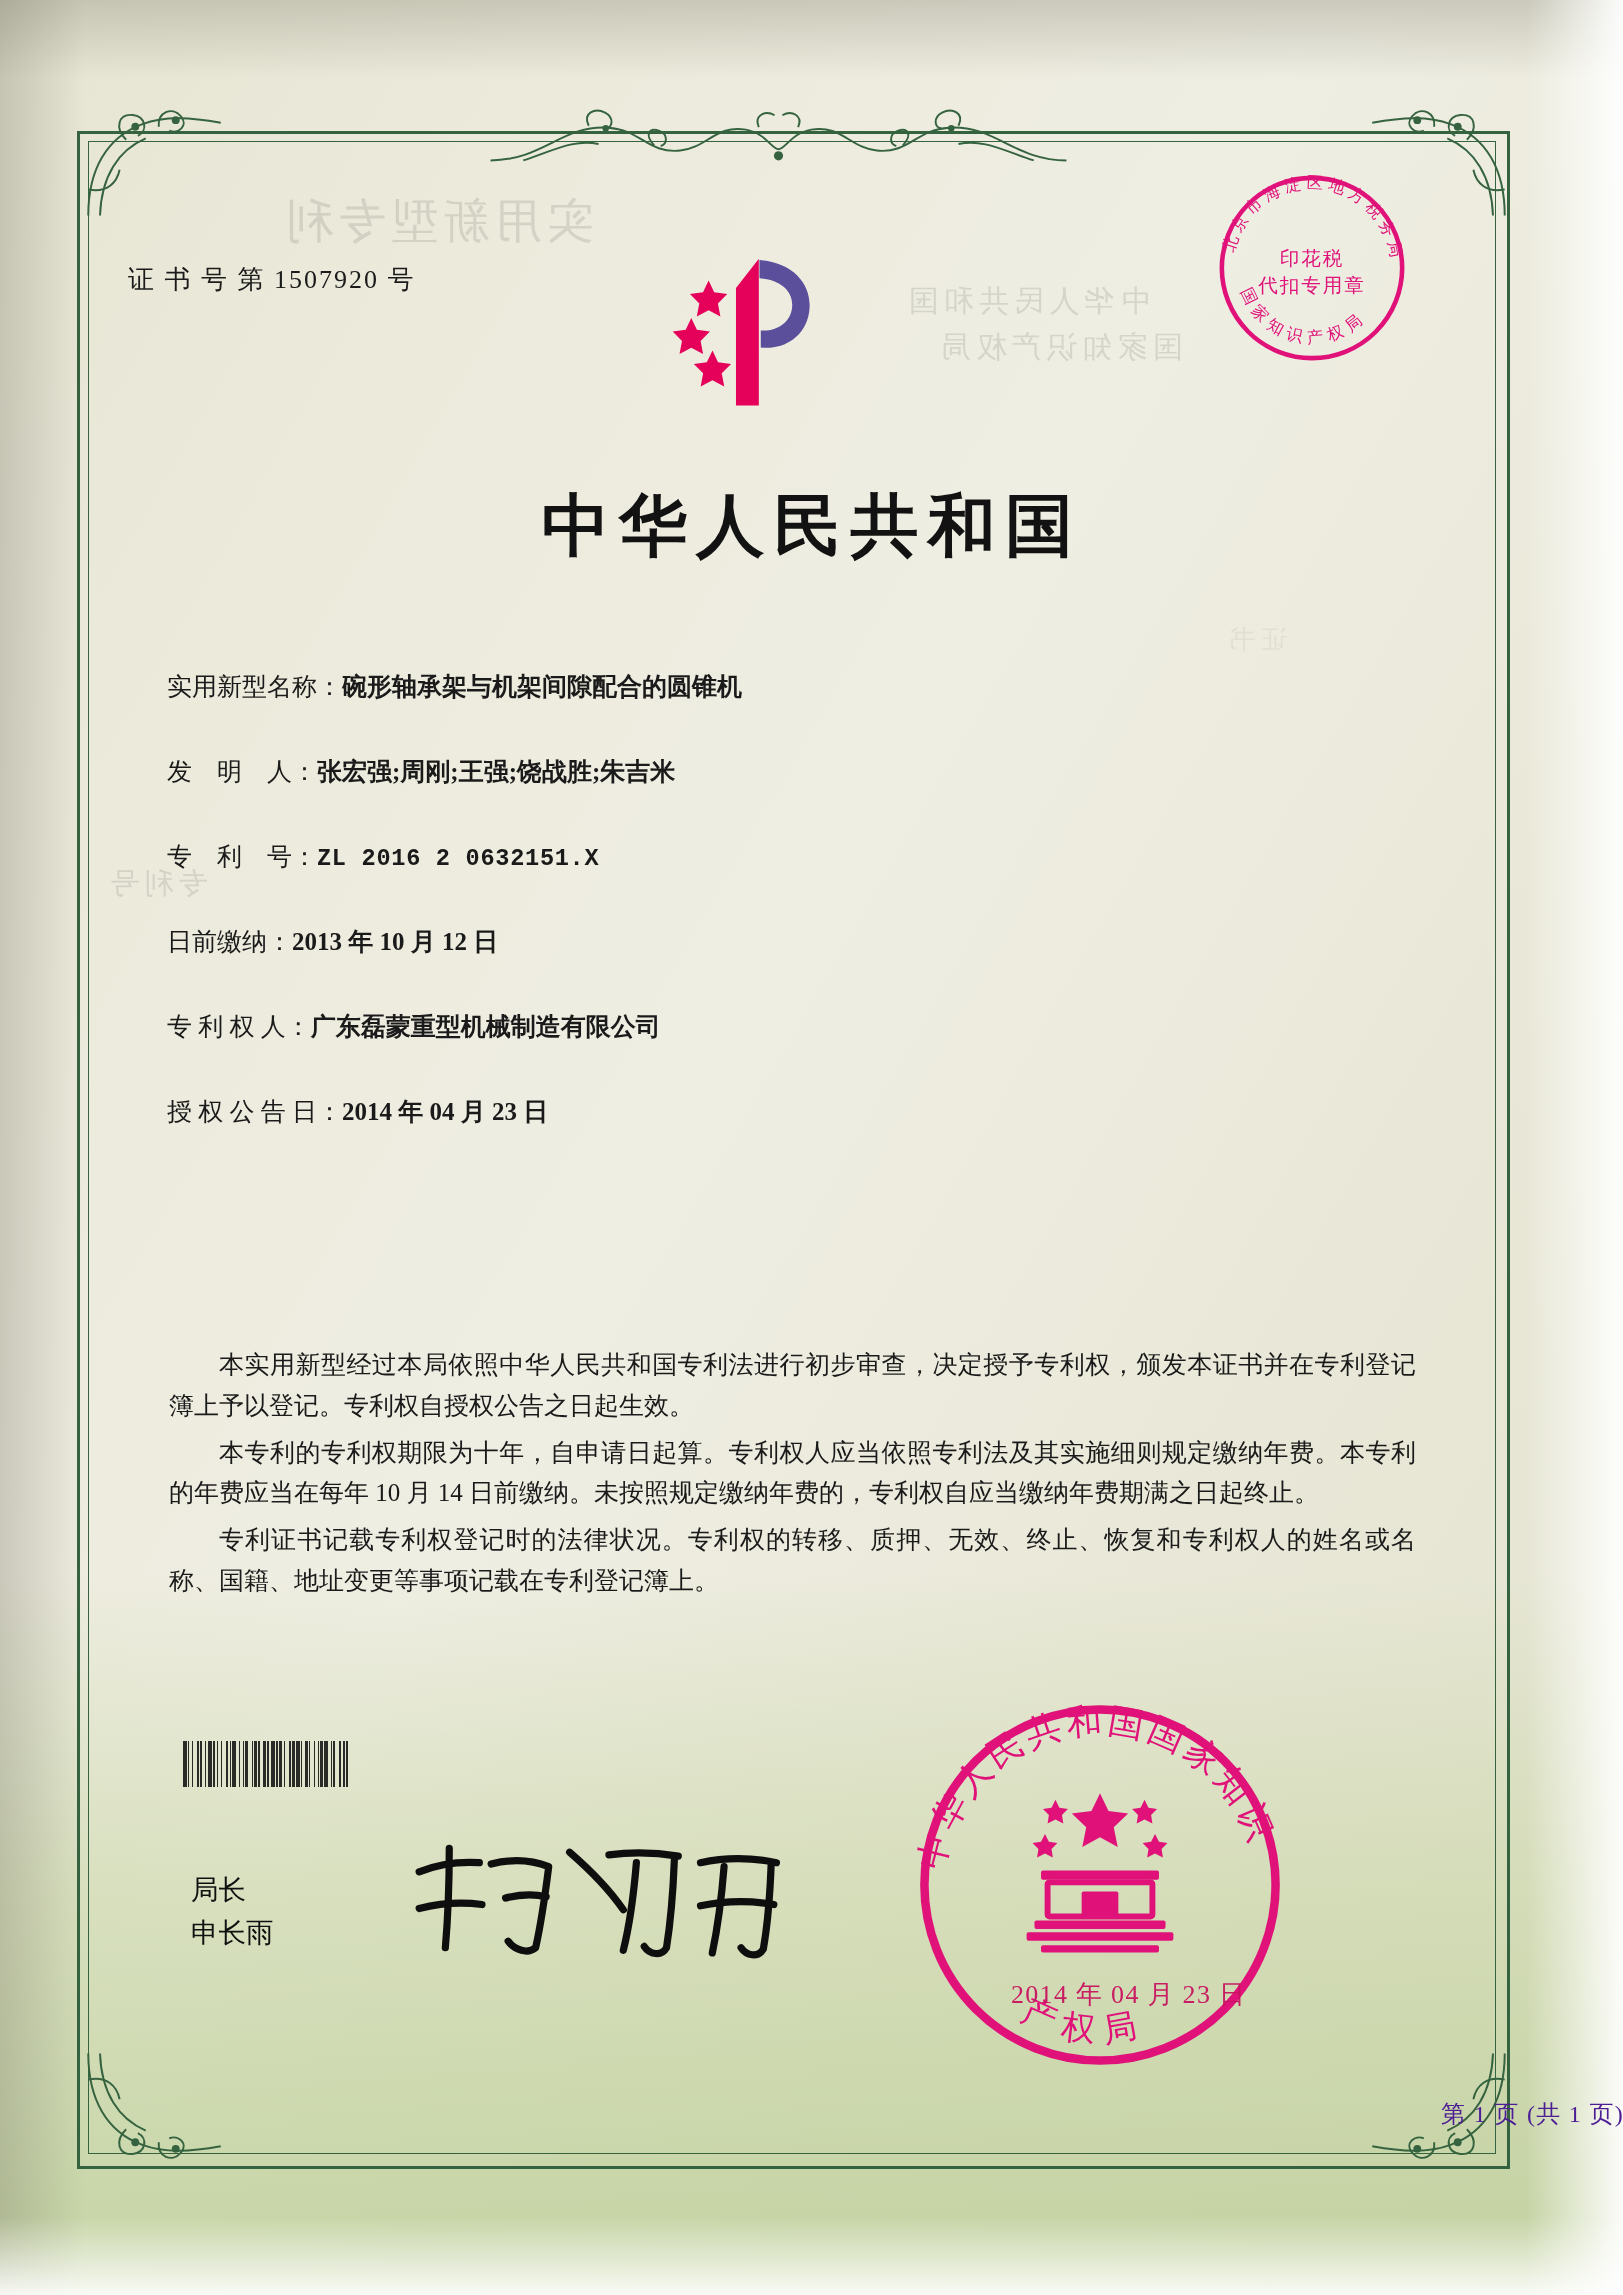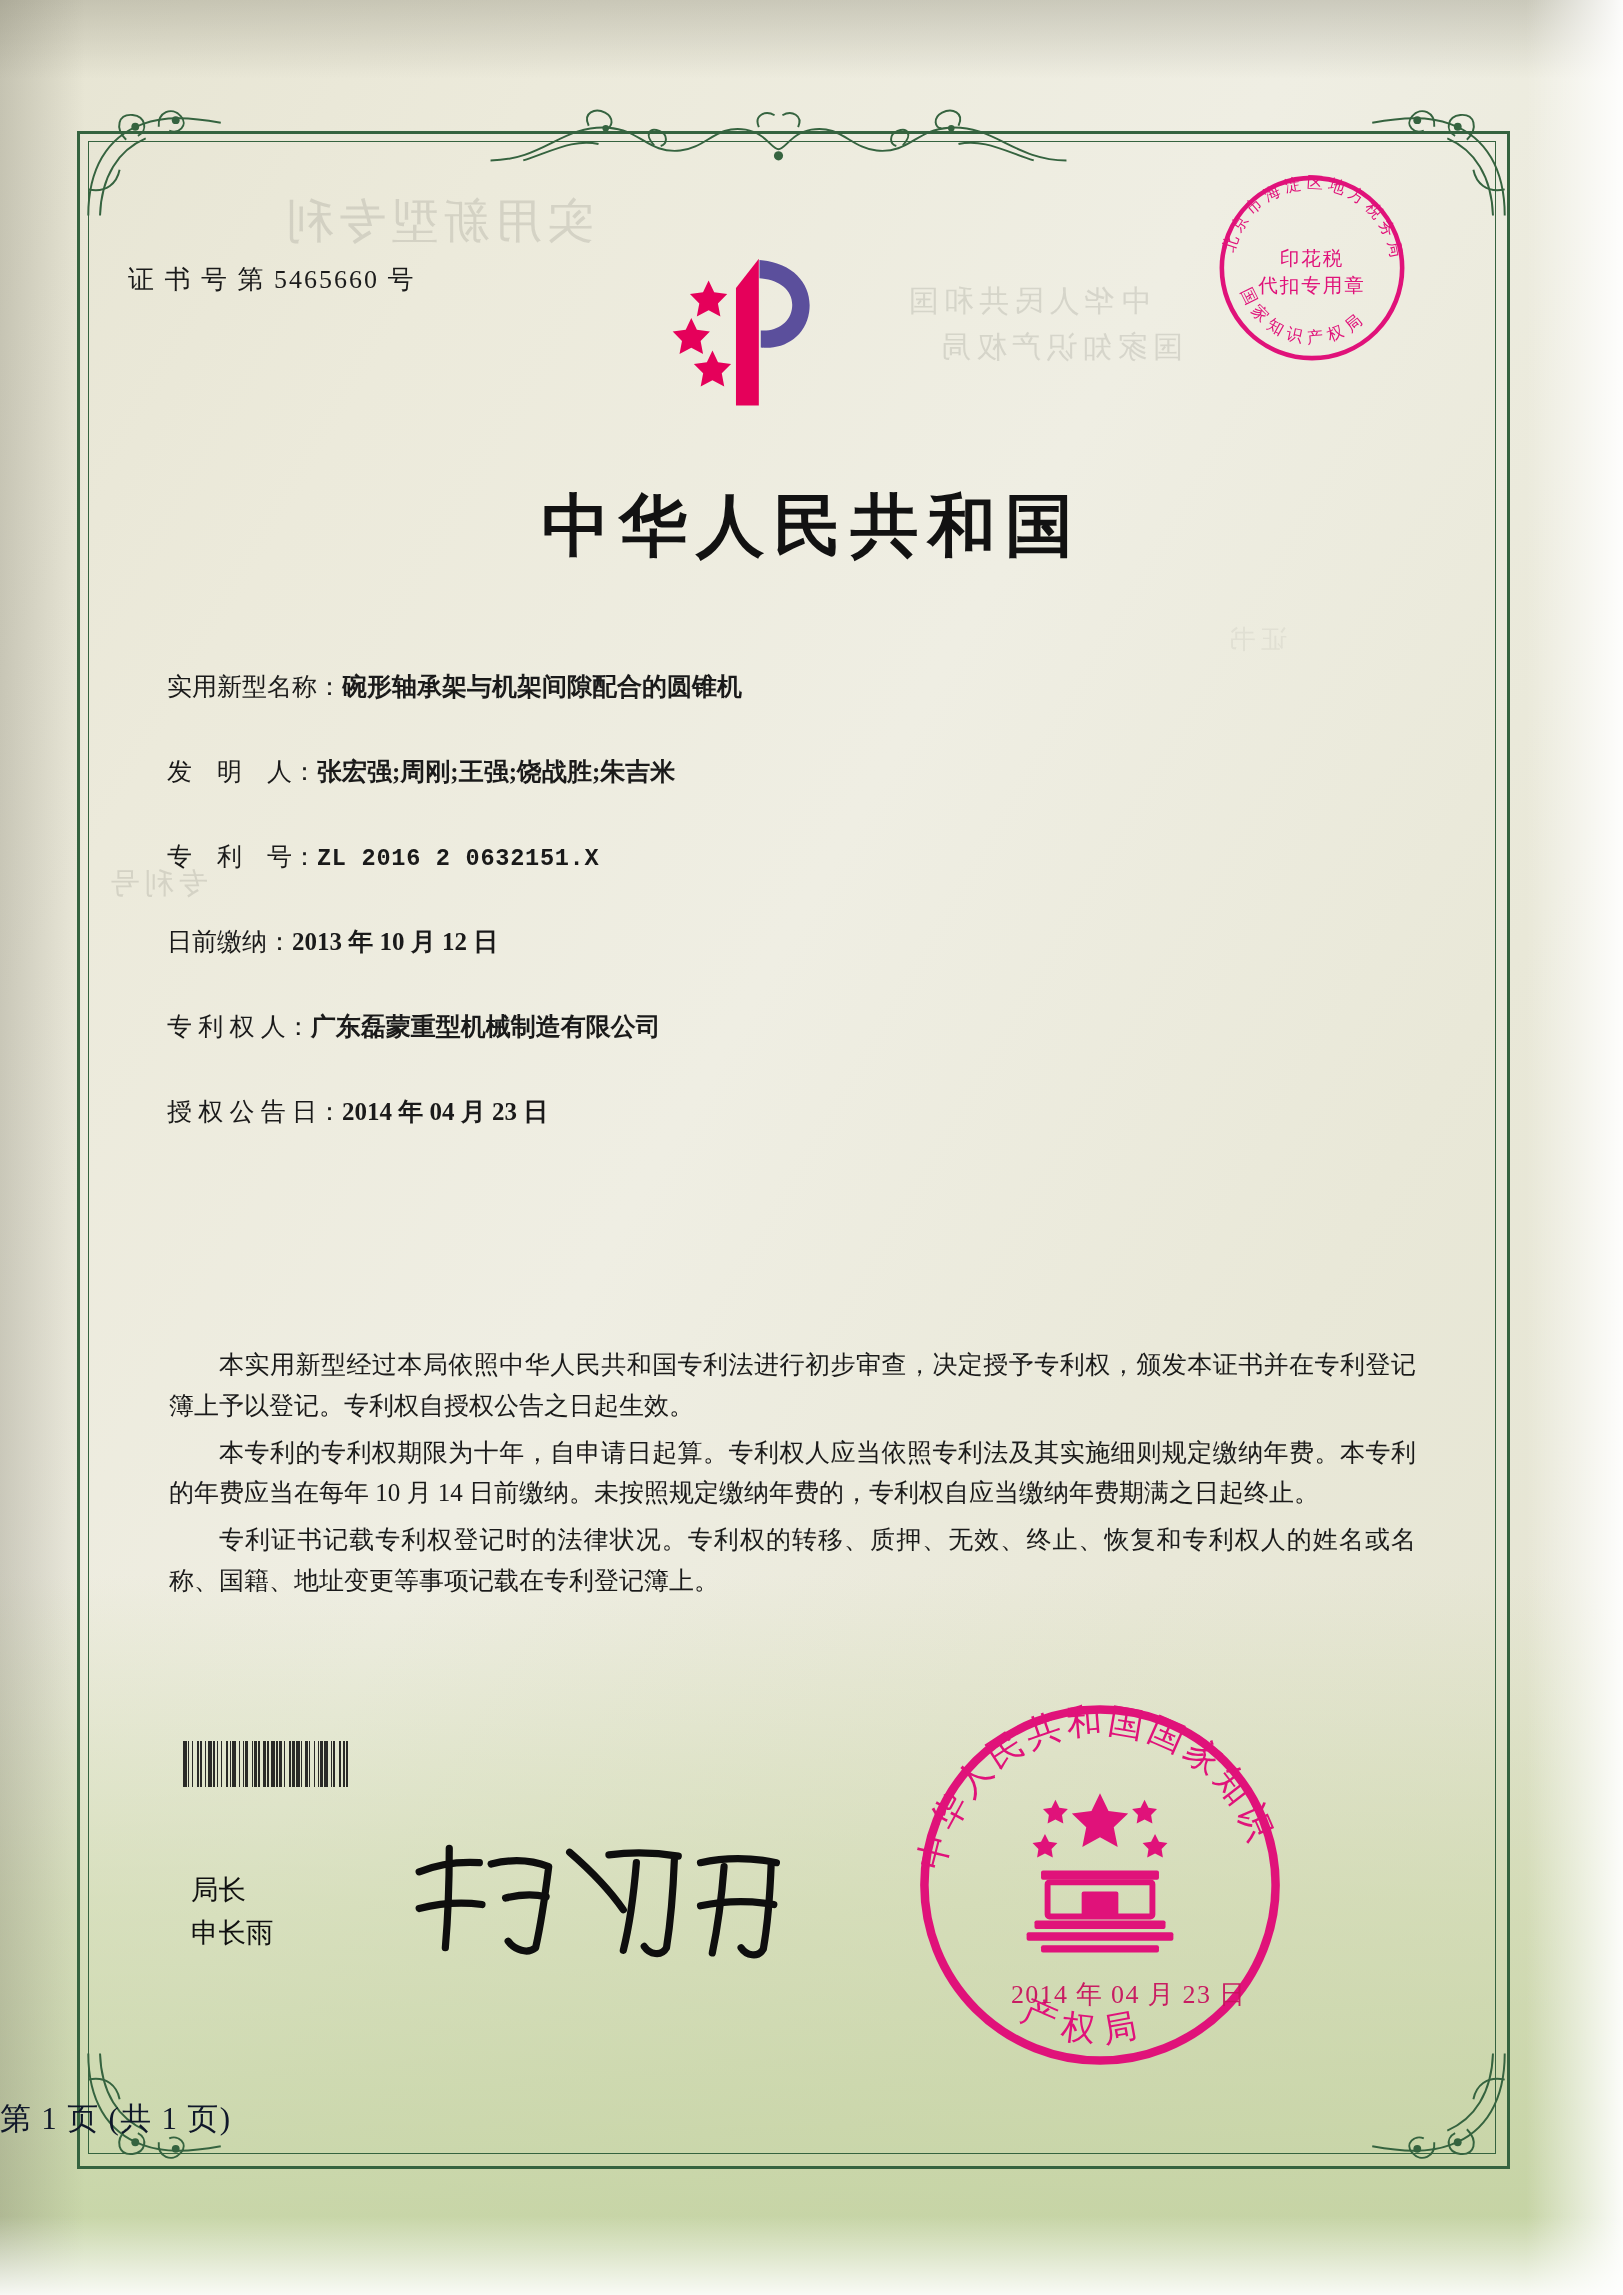--- a/index.html
+++ b/index.html
@@ -209,23 +209,23 @@
     font-size: 26px;
     color: #c8135e;
     letter-spacing: 1.3px;
     opacity: 0.95;
   }
 
   
   .page-footer {
     position: absolute;
     left: 0; right: 0; top: 2098px;
-    text-align: left;
-    font-size: 31px;
-    color: #0f172a;
+    text-align: right;
+    font-size: 24px;
+    color: #4c1d95;
     letter-spacing: 1.3px;
   }
 
   
   .ghost {
     position: absolute;
     color: rgba(90,90,80,0.16);
     font-size: 41px;
     letter-spacing: 5.2px;
     transform: scaleX(-1);
@@ -313,21 +313,21 @@
       <path d="M12 180 C 12 110, 40 60, 95 40 C 130 27, 170 30, 215 38"></path>
       <path d="M30 180 C 32 120, 58 80, 100 62"></path>
       <path d="M70 64 C 52 46, 58 24, 80 26 C 100 28, 104 50, 88 58"></path>
       <path d="M120 44 C 118 22, 140 12, 154 28 C 166 42, 150 56, 136 50"></path>
       <path d="M12 140 C 40 146, 56 130, 60 110"></path>
       <circle cx="84" cy="44" r="6" fill="currentColor" stroke="none"></circle>
       <circle cx="146" cy="34" r="6" fill="currentColor" stroke="none"></circle>
     </svg>
   </div>
 
-  <div class="cert-no">证 书 号 第 5465660 号</div>
+  <div class="cert-no">证 书 号 第 1507920 号</div>
 
   <div class="logo">
     <svg viewBox="0 0 320 260">
       <path d="M150 235 L150 55 L185 10 L185 235 Z" fill="#e5005a"></path>
       <path d="M186 12 C 240 16, 268 52, 262 92 C 256 132, 220 150, 188 146 L188 120 C 212 122, 234 108, 236 84 C 238 58, 216 42, 186 40 Z" fill="#5b4f9c"></path>
       <g fill="#e5005a">
         <path d="M118 52 l9 19 21 3 -15 15 4 21 -19 -10 -19 10 4 -21 -15 -15 21 -3 z" transform="translate(-4,-6) scale(.95)"></path>
         <path d="M88 104 l9 19 21 3 -15 15 4 21 -19 -10 -19 10 4 -21 -15 -15 21 -3 z" transform="translate(-2,2) scale(.95)"></path>
         <path d="M120 150 l9 19 21 3 -15 15 4 21 -19 -10 -19 10 4 -21 -15 -15 21 -3 z" transform="translate(0,8) scale(.95)"></path>
       </g>

